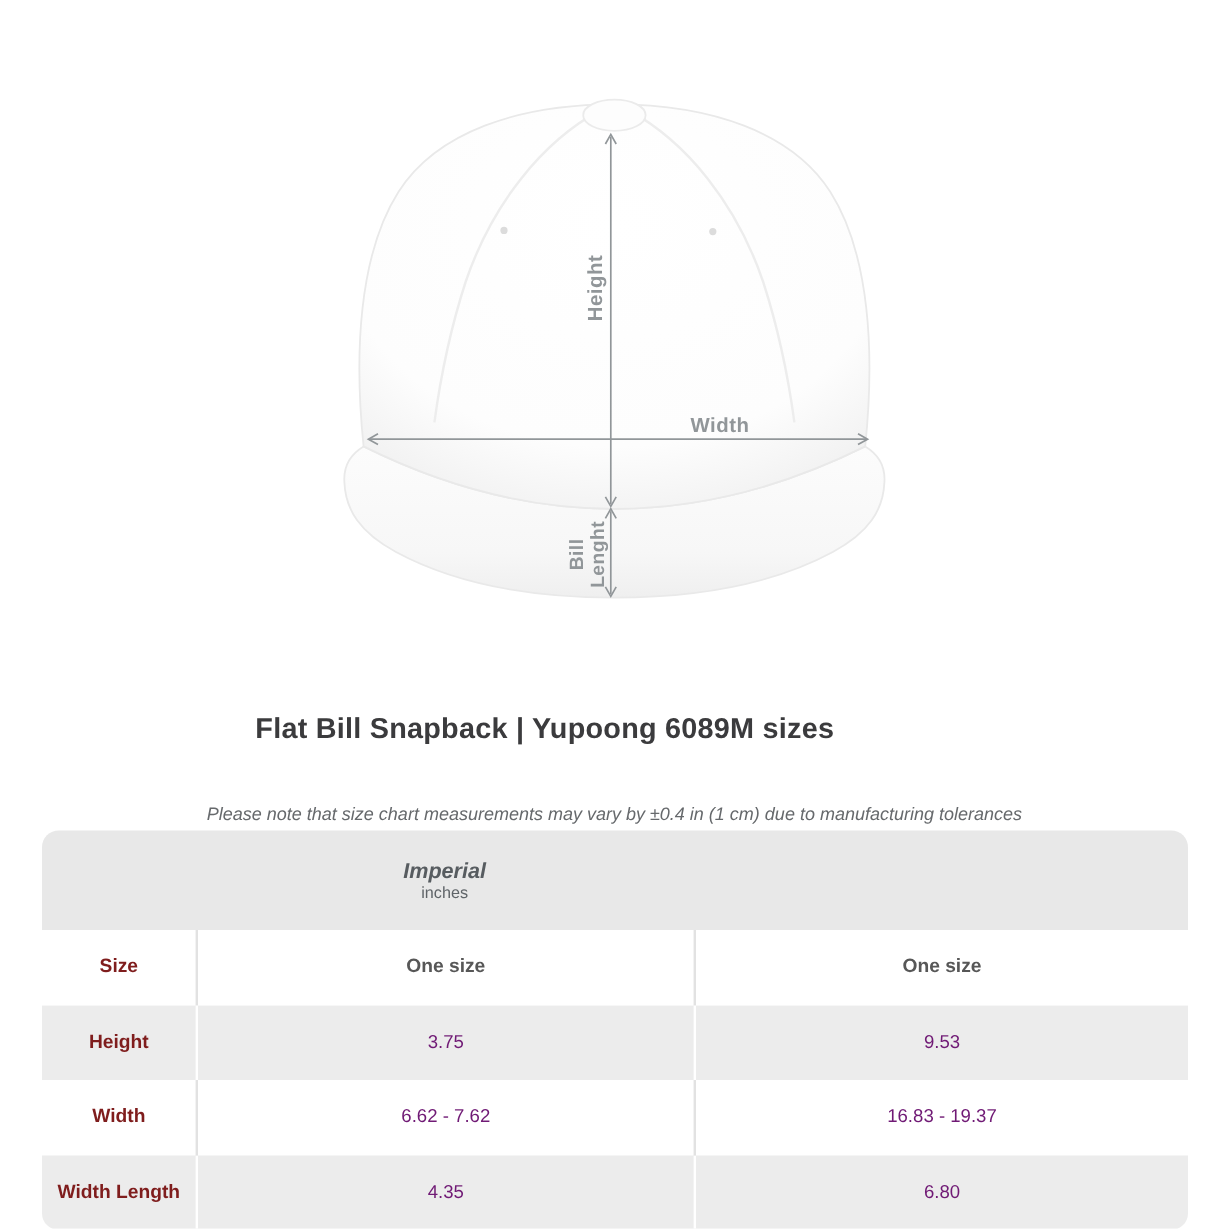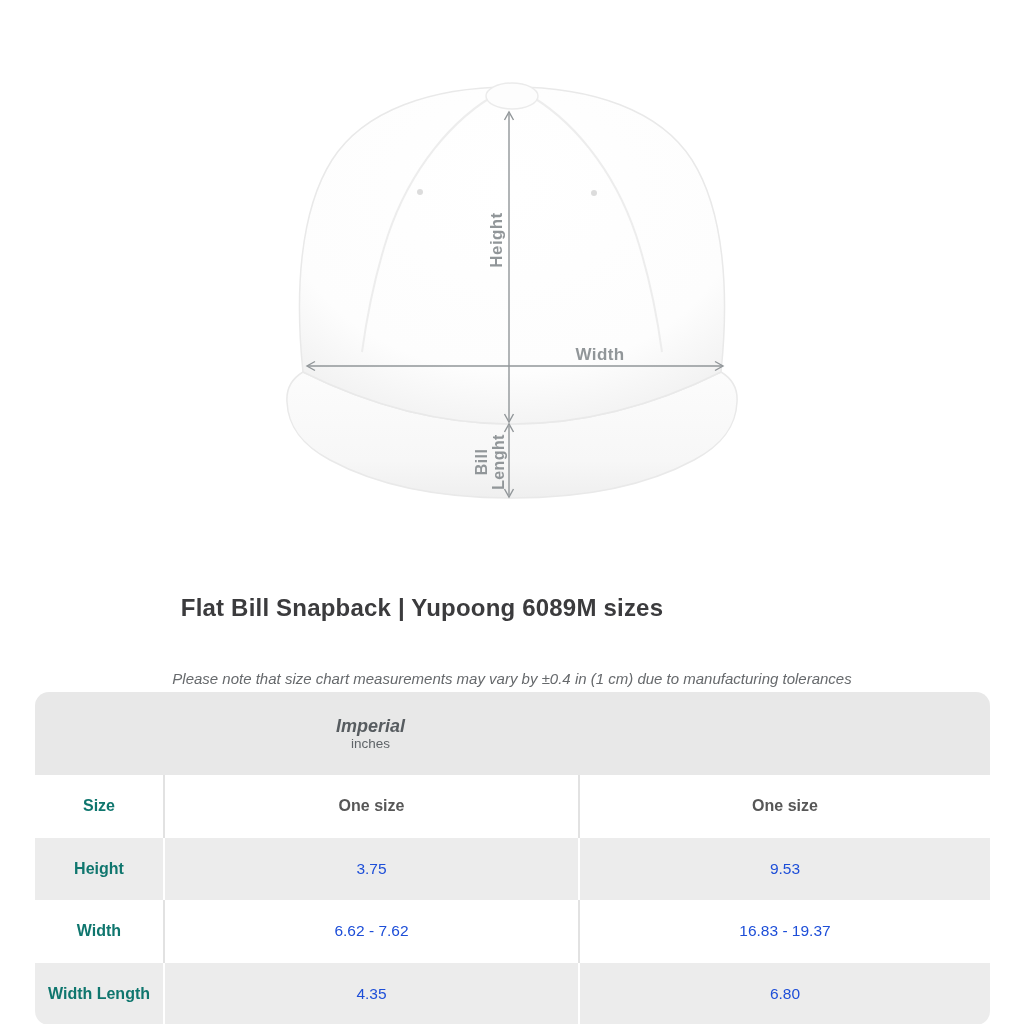--- a/index.html
+++ b/index.html
@@ -16,21 +16,21 @@
   }
   .lbl-height{left:497px;top:240px;transform:translate(-50%,-50%) rotate(-90deg);}
   .lbl-width{left:600px;top:355px;transform:translate(-50%,-50%);}
   .lbl-bill{
     left:490px;top:462px;transform:translate(-50%,-50%) rotate(-90deg);
     text-align:center;font-size:16px;line-height:17px;
   }
   
   .title{
     position:absolute;left:0;top:594px;width:844px;text-align:center;
-    font-size:24px;font-weight:bold;color:#3b3b3d;letter-spacing:.2px;
+    font-size:24px;font-weight:bold;color:#3b3b3d;letter-spacing:.2px;padding-left:32px;
   }
   .subtitle{
     position:absolute;left:0;top:625px;width:1024px;text-align:center;
     font-size:15px;font-style:italic;color:#66696c;margin-top:45px;
   }
   
   .size-table{position:absolute;left:35px;top:662px;width:955px;margin-top:30px;}
   .t-header{
     height:83px;background:#e8e8e8;border-radius:14px 14px 0 0;
     display:grid;grid-template-columns:128px 415px 412px;align-items:center;
@@ -38,25 +38,25 @@
   .hcol{text-align:center;color:#575c60;}
   .hcol .h-main{font-size:18px;font-weight:bold;font-style:italic;line-height:20px;}
   .hcol .h-sub{font-size:13.5px;line-height:16px;color:#5f6468;}
   .t-row{
     display:grid;grid-template-columns:128px 415px 412px;height:62.5px;background:#ffffff;
   }
   .t-row.alt{background:#ececec;}
   .t-row.last{border-radius:0 0 14px 14px;overflow:hidden;}
   .cell{
     display:flex;align-items:center;justify-content:center;height:100%;
-    font-size:15.5px;color:#1d4ed8;
+    font-size:15.5px;color:#701a75;
   }
   .cell+.cell{border-left:2px solid #e2e2e2;}
   .t-row.alt .cell+.cell{border-left-color:#ffffff;}
-  .cell.rowlabel{font-weight:bold;font-size:16px;color:#0f766e;}
+  .cell.rowlabel{font-weight:bold;font-size:16px;color:#7f1d1d;}
   .t-row.size-row .cell.value{font-weight:bold;font-size:16px;color:#575757;}
 </style>
 </head>
 <body>
 
 <div class="canvas">
 
   <div class="hat-stage">
     <svg width="1024" height="560" viewBox="0 0 1024 560">
       <defs>

